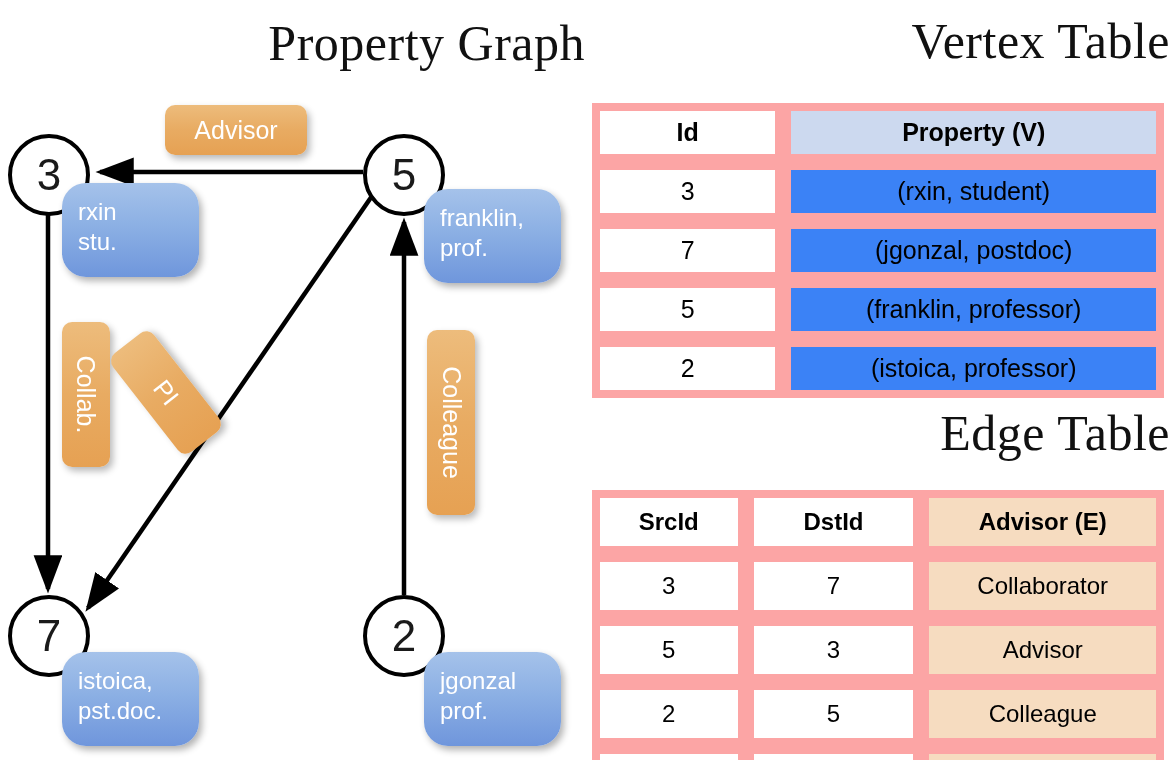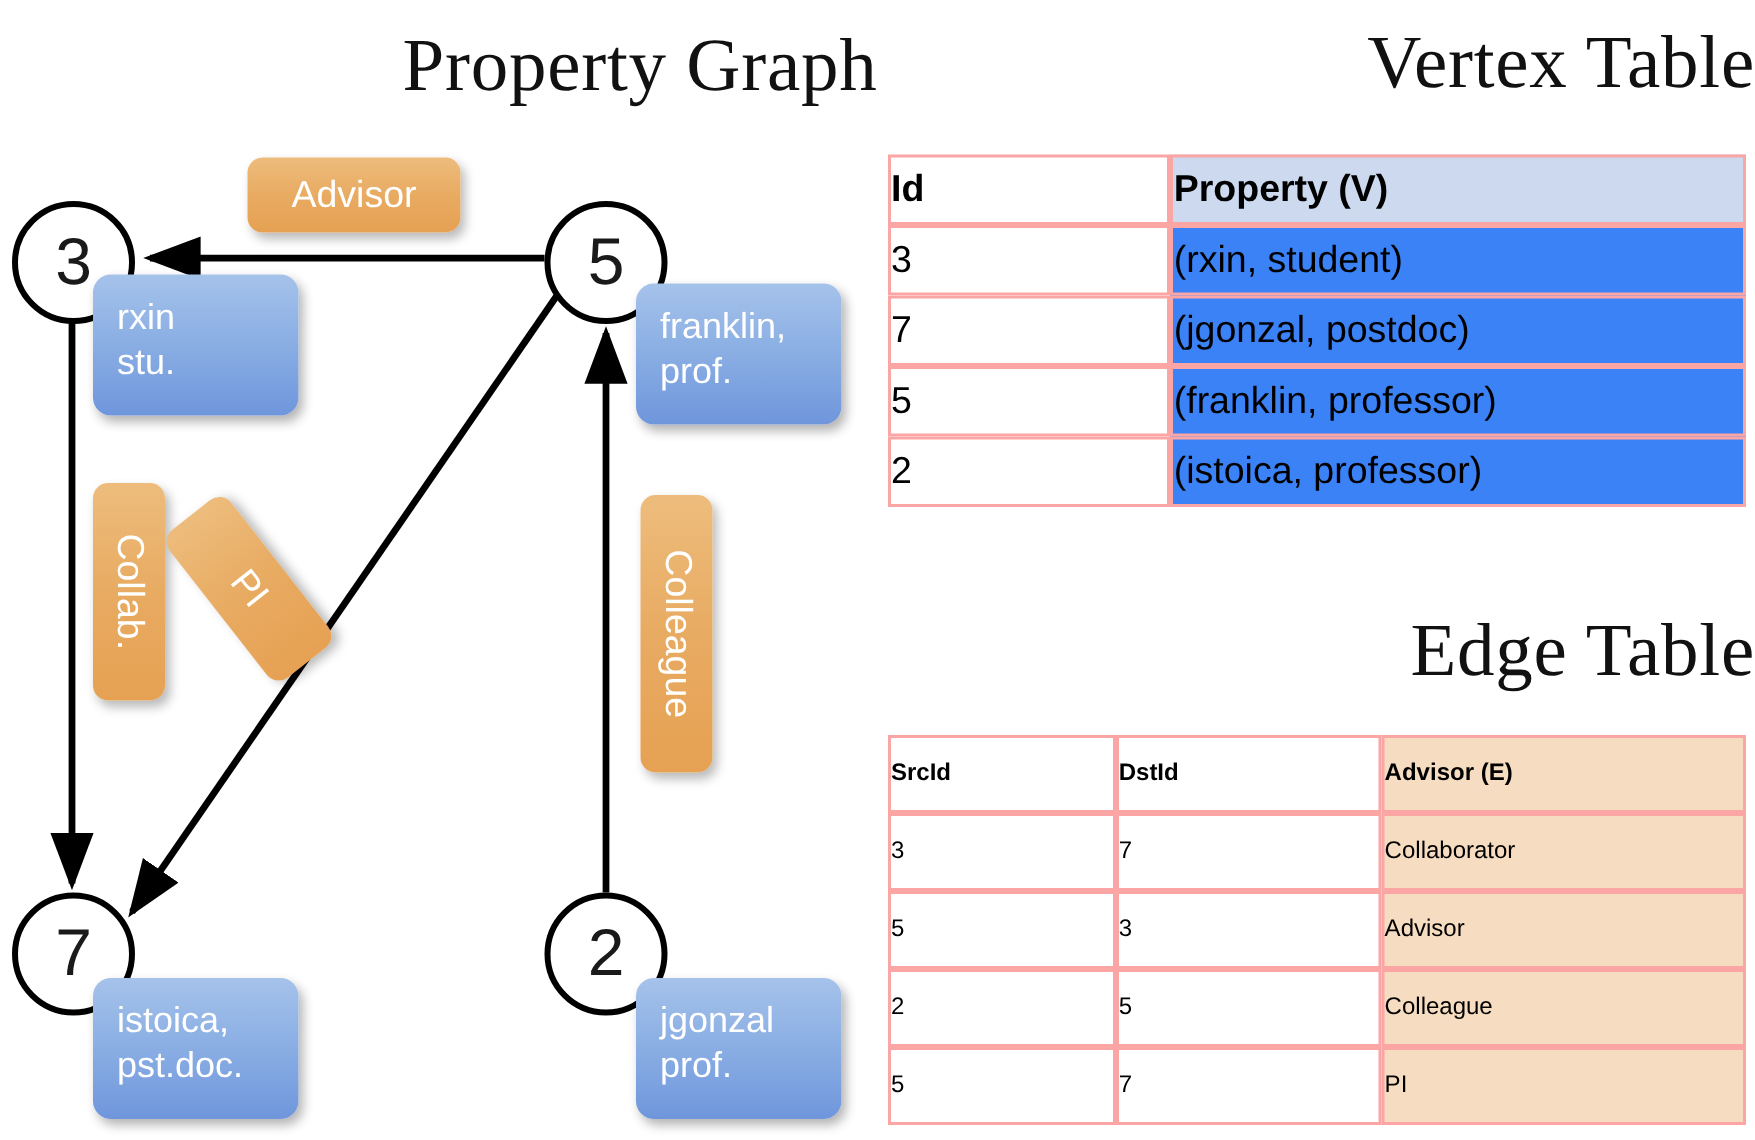--- a/index.html
+++ b/index.html
@@ -60,21 +60,21 @@
     z-index: 4;
   }
   #node-3 { left: 8px;   top: 134px; }
   #node-5 { left: 363px; top: 134px; }
   #node-7 { left: 8px;   top: 595px; }
   #node-2 { left: 363px; top: 595px; }
 
   
   .prop-box {
     position: absolute;
-    border-radius: 12px;
+    border-radius: 24px;
     background: linear-gradient(to bottom, #a5c2ea 0%, #8cb0e4 45%, #6f96dc 100%);
     box-shadow: 3px 4px 7px rgba(0,0,0,0.30);
     color: #ffffff;
     font-size: 24px;
     font-weight: 300;
     line-height: 30px;
     padding: 14px 0 4px 16px;
     box-sizing: border-box;
     z-index: 5;
   }
@@ -117,38 +117,38 @@
 
   
   .data-table {
     position: absolute;
     border-collapse: separate;
     border-spacing: 0;
     font-family: "Liberation Sans", sans-serif;
     font-weight: 300;
   }
   .data-table td, .data-table th {
-    border: 2px solid #fca5a5;
-    text-align: left;
+    border: 8px solid #fca5a5;
+    text-align: center;
     padding: 0;
     font-weight: 300;
     background: #ffffff;
   }
   .data-table th {
     font-weight: bold;
   }
 
   #vertex-table { left: 592px; top: 103px; width: 572px; }
   #vertex-table th, #vertex-table td { height: 43px; font-size: 25px; }
   #vertex-table .col-id   { width: 186px; }
   #vertex-table .col-prop { width: 382px; background: #3b82f6; }
   #vertex-table th.col-prop { background: #ccd9ef; margin-top: 12px; }
 
   #edge-table { left: 592px; top: 490px; width: 572px; }
-  #edge-table th, #edge-table td { height: 48px; font-size: 16px; }
+  #edge-table th, #edge-table td { height: 48px; font-size: 24px; }
   #edge-table .col-src { width: 150px; }
   #edge-table .col-dst { width: 176px; }
   #edge-table .col-prop { width: 242px; background: #f6dcc0; }
   #edge-table th.col-prop { background: #f6dcc0; }
 </style>
 </head>
 <body>
 
 <div class="title" id="title-property-graph">Property Graph</div>
 

